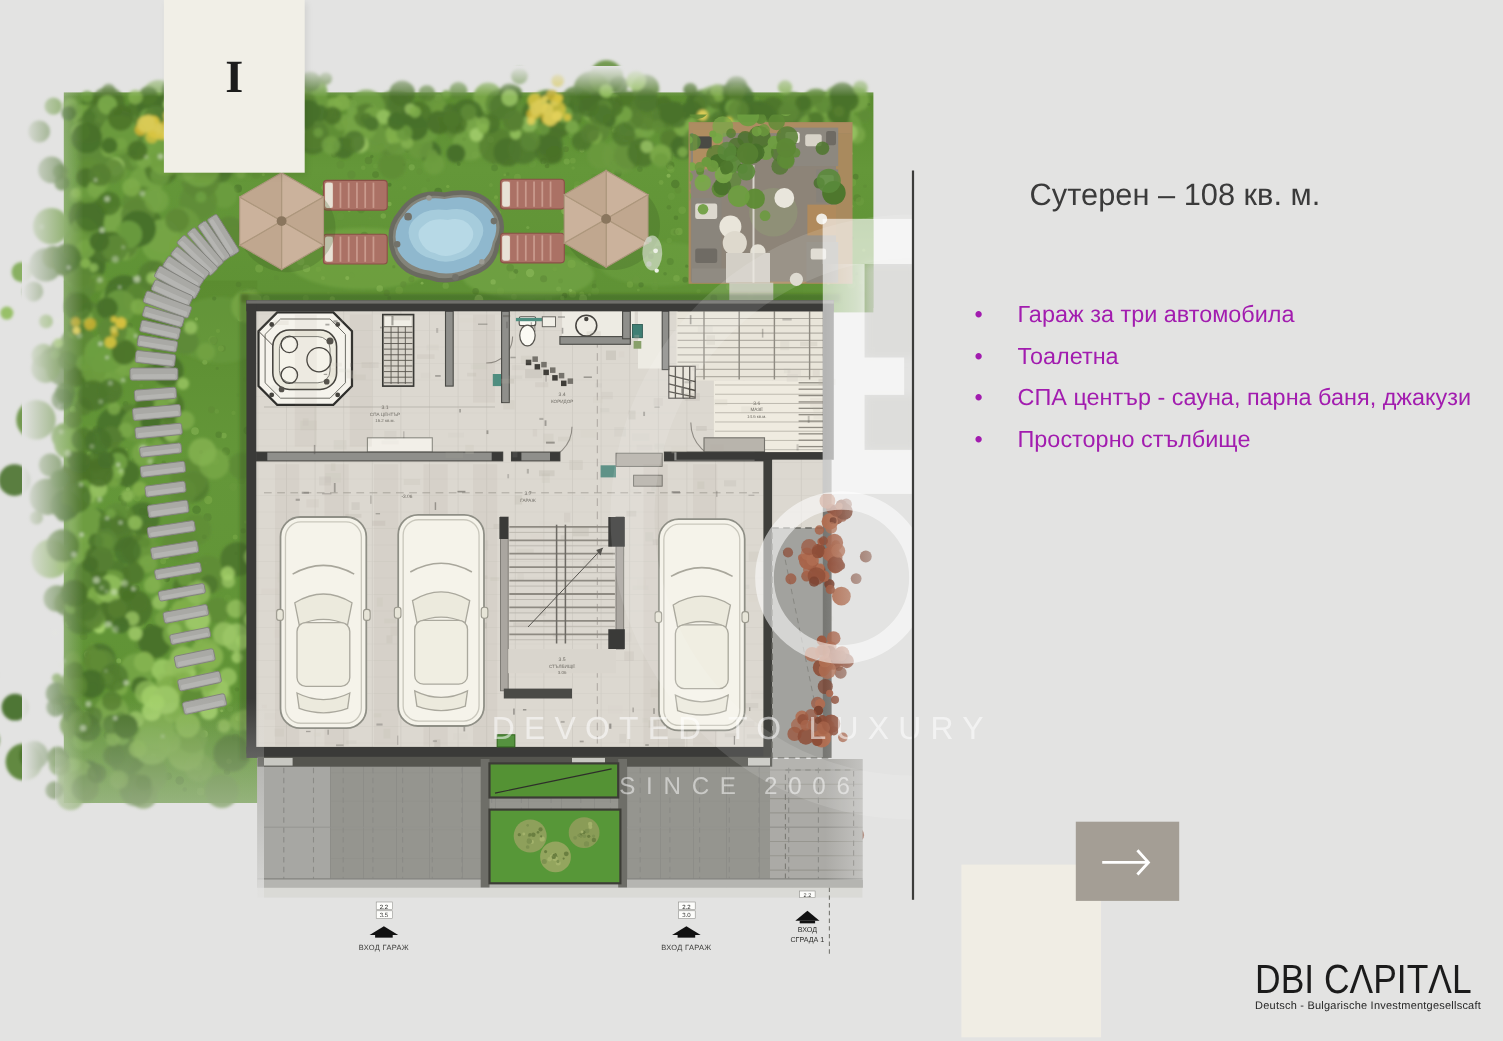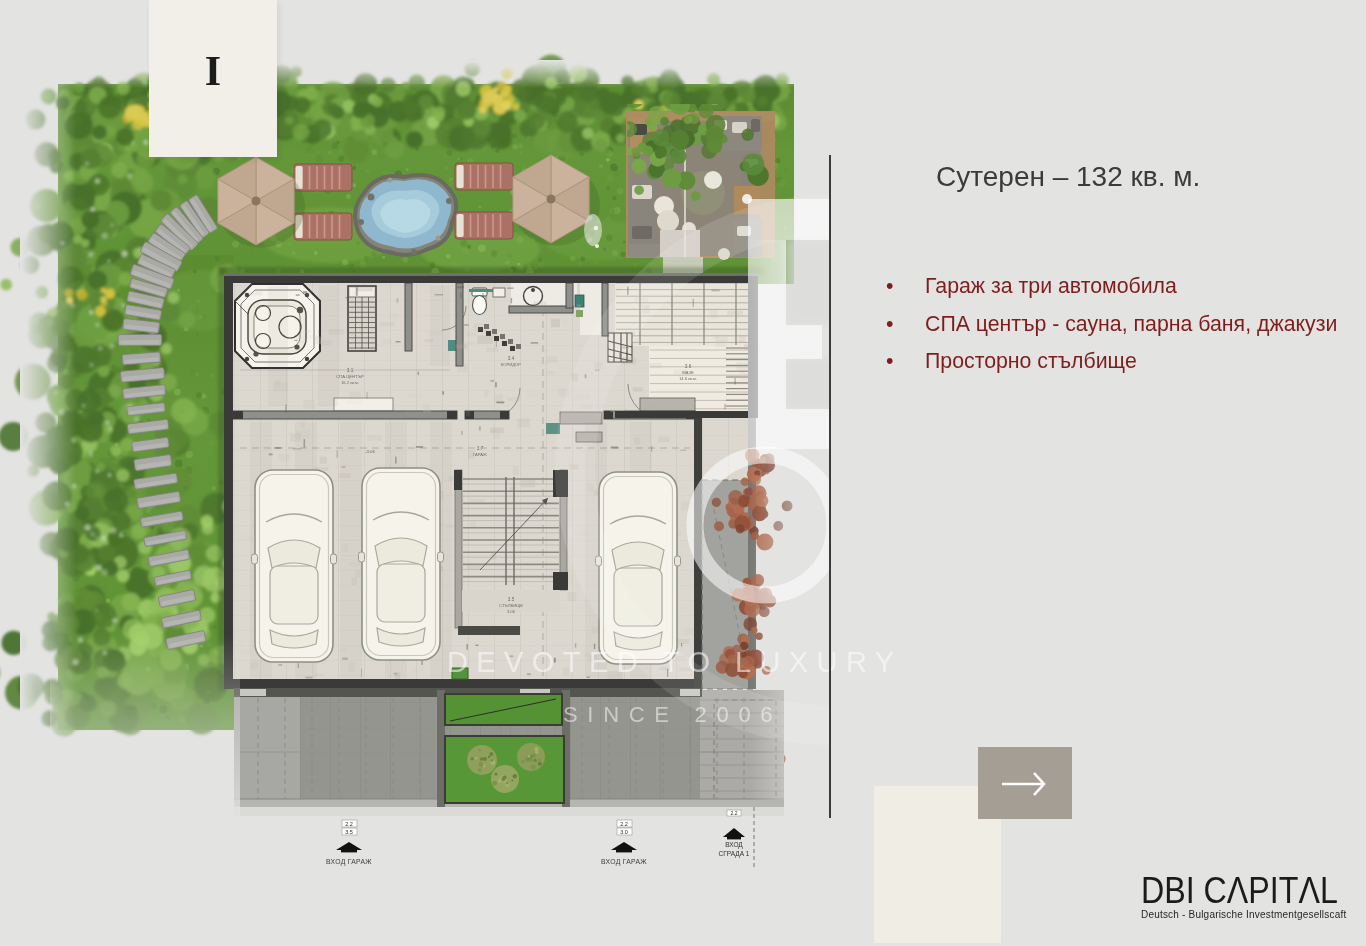--- a/index.html
+++ b/index.html
@@ -2795,24 +2795,25 @@
 
 <text x="447" y="672" font-family="Liberation Sans, sans-serif" font-size="29" letter-spacing="8.4" fill="#ffffff" fill-opacity="0.55">DEVOTED TO LUXURY</text>
 <text x="563" y="722" font-family="Liberation Sans, sans-serif" font-size="22" letter-spacing="9.7" fill="#ffffff" fill-opacity="0.5">SINCE 2006</text>
 </svg>
 
 <div class="abs" style="left:149px;top:0;width:128px;height:157px;background:#f1efe7;box-shadow:2px 3px 6px rgba(0,0,0,0.08)"></div>
 <div class="abs" style="left:149px;top:50px;width:128px;text-align:center;font-family:'Liberation Serif',serif;font-weight:bold;font-size:42px;line-height:1;color:#1c1c1c">I</div>
 
 <div class="abs" style="left:829px;top:155px;width:2px;height:663px;background:#3c3c3a"></div>
 
-<div class="abs" style="left:936px;top:163px;font-size:28px;color:#3b3b3b;line-height:1;white-space:nowrap">Сутерен – 132 кв. м.</div>
-
-<div class="abs" style="left:886px;top:268px;font-size:21.3px;color:#7f1d1d;line-height:37.7px;white-space:nowrap">
+<div class="abs" style="left:936px;top:163px;font-size:28px;color:#3b3b3b;line-height:1;white-space:nowrap">Сутерен – 108 кв. м.</div>
+
+<div class="abs" style="left:886px;top:268px;font-size:21.3px;color:#a21caf;line-height:37.7px;white-space:nowrap">
   <div><span style="display:inline-block;width:39px">•</span>Гараж за три автомобила</div>
+  <div><span style="display:inline-block;width:39px">•</span>Тоалетна</div>
   <div><span style="display:inline-block;width:39px">•</span>СПА център - сауна, парна баня, джакузи</div>
   <div><span style="display:inline-block;width:39px">•</span>Просторно стълбище</div>
 </div>
 
 <div class="abs" style="left:874px;top:786px;width:127px;height:157px;background:#f0ede4"></div>
 
 <div class="abs" style="left:978px;top:747px;width:94px;height:72px;background:#a49e95">
   <svg width="94" height="72" viewBox="0 0 94 72">
     <line x1="24" y1="37" x2="66" y2="37" stroke="#fff" stroke-width="2.6"></line>
     <path d="M56 26 L66 37 L56 48" fill="none" stroke="#fff" stroke-width="2.6"></path>

